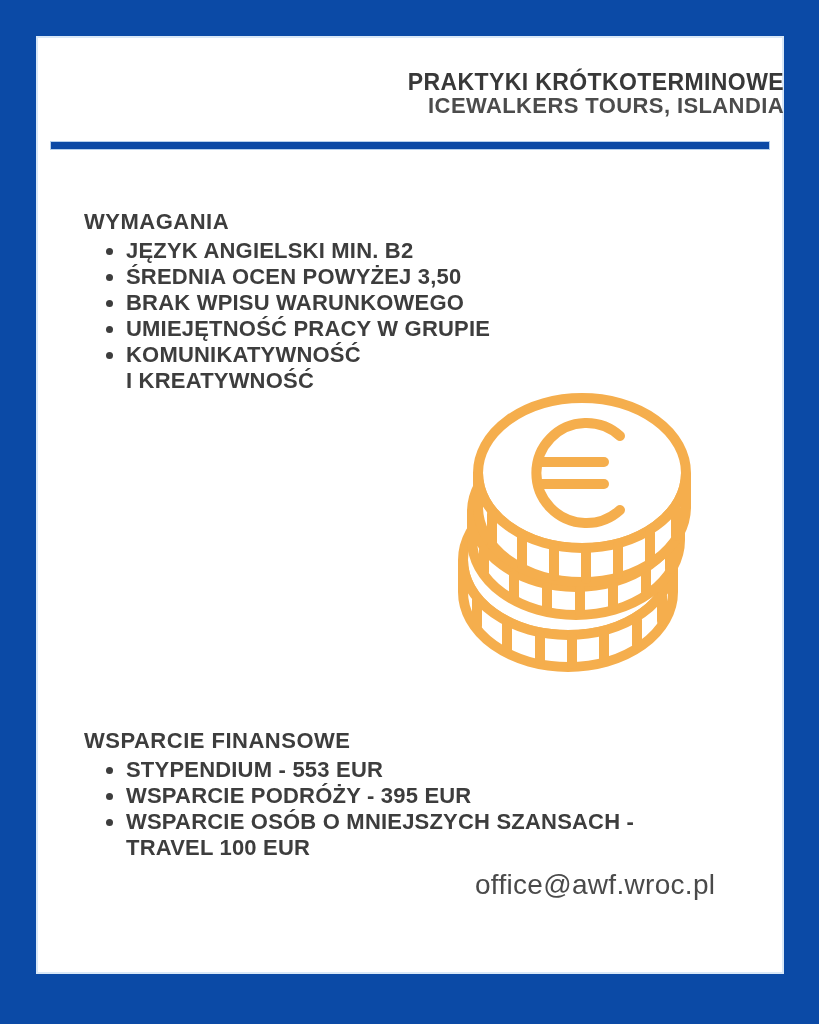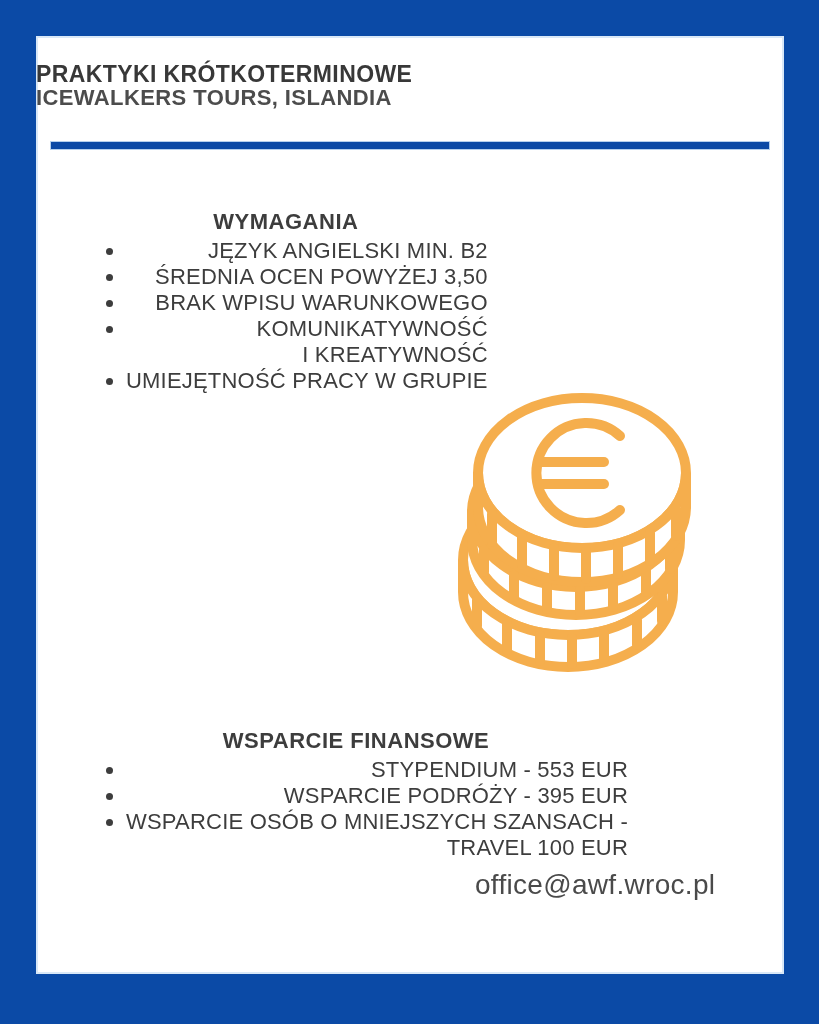--- a/index.html
+++ b/index.html
@@ -7,48 +7,47 @@
     width:819px;height:1024px;position:relative;
     background:#0B4AA6;
     font-family:"Liberation Sans", sans-serif;
     overflow:hidden;
   }
   .panel{
     position:absolute;left:36px;top:36px;width:748px;height:938px;
     background:#ffffff;
     box-shadow:inset 0 0 0 2px #d9e8f7;
   }
-  .title-wrap{position:absolute;top:26px;left:0;width:100%;text-align:left;}
+  .title-wrap{position:absolute;top:34px;left:0;width:100%;text-align:right;}
   .title{
     font-size:23px;line-height:24px;font-weight:700;color:#383838;
     letter-spacing:0.4px;
   }
   .subtitle{
     font-size:22px;line-height:24px;font-weight:700;color:#4c4c4c;
     letter-spacing:0.4px;
   }
   .rule{
     position:absolute;top:105px;left:14px;width:718px;height:7px;
     background:#0B4AA6;border:1px solid #b5d1ee;
   }
   .section{position:absolute;left:48px;color:#3d3d3d;}
   .section.requirements{top:173px;}
   .section.financial{top:692px;}
   .section-heading{
     font-size:22px;line-height:26px;font-weight:700;letter-spacing:0.5px;
     color:#3d3d3d;
-    text-align:center;
   }
   ul.blist{
     list-style:none;margin:3px 0 0 0;padding:0 0 0 42px;
   }
   ul.blist li{
     position:relative;
-    font-size:22px;line-height:26px;font-weight:400;letter-spacing:0.2px;
-    color:#3d3d3d;white-space:nowrap;text-align:right;
+    font-size:22px;line-height:26px;font-weight:700;letter-spacing:0.2px;
+    color:#3d3d3d;white-space:nowrap;
   }
   ul.blist li::before{
     content:"";position:absolute;left:-20px;top:10px;
     width:7px;height:7px;border-radius:50%;background:#3d3d3d;
   }
   .coins{
     position:absolute;left:416px;top:354px;width:258px;height:298px;
   }
   .email{
     position:absolute;left:439px;top:835px;
@@ -74,25 +73,25 @@
       <li>
         <span>JĘZYK ANGIELSKI MIN. B2</span>
       </li>
       <li>
         <span>ŚREDNIA OCEN POWYŻEJ 3,50</span>
       </li>
       <li>
         <span>BRAK WPISU WARUNKOWEGO</span>
       </li>
       <li>
+        <span>UMIEJĘTNOŚĆ PRACY W GRUPIE</span>
+      </li>
+      <li>
         <span>KOMUNIKATYWNOŚĆ</span><br>
         <span>I KREATYWNOŚĆ</span>
-      </li>
-      <li>
-        <span>UMIEJĘTNOŚĆ PRACY W GRUPIE</span>
       </li>
     </ul>
   </div>
 
   <svg class="coins" viewBox="0 0 258 298" xmlns="http://www.w3.org/2000/svg">
     <g stroke="#F5AE4D" stroke-width="10" stroke-linecap="round" fill="none">
 
       <ellipse cx="116" cy="170" rx="105" ry="75" fill="#ffffff"></ellipse>
       <path d="M11,170 A105,75 0 0 0 221,170 L221,202 A105,75 0 0 1 11,202 Z" fill="#ffffff"></path>
       <line x1="25" y1="210" x2="25" y2="236"></line>

